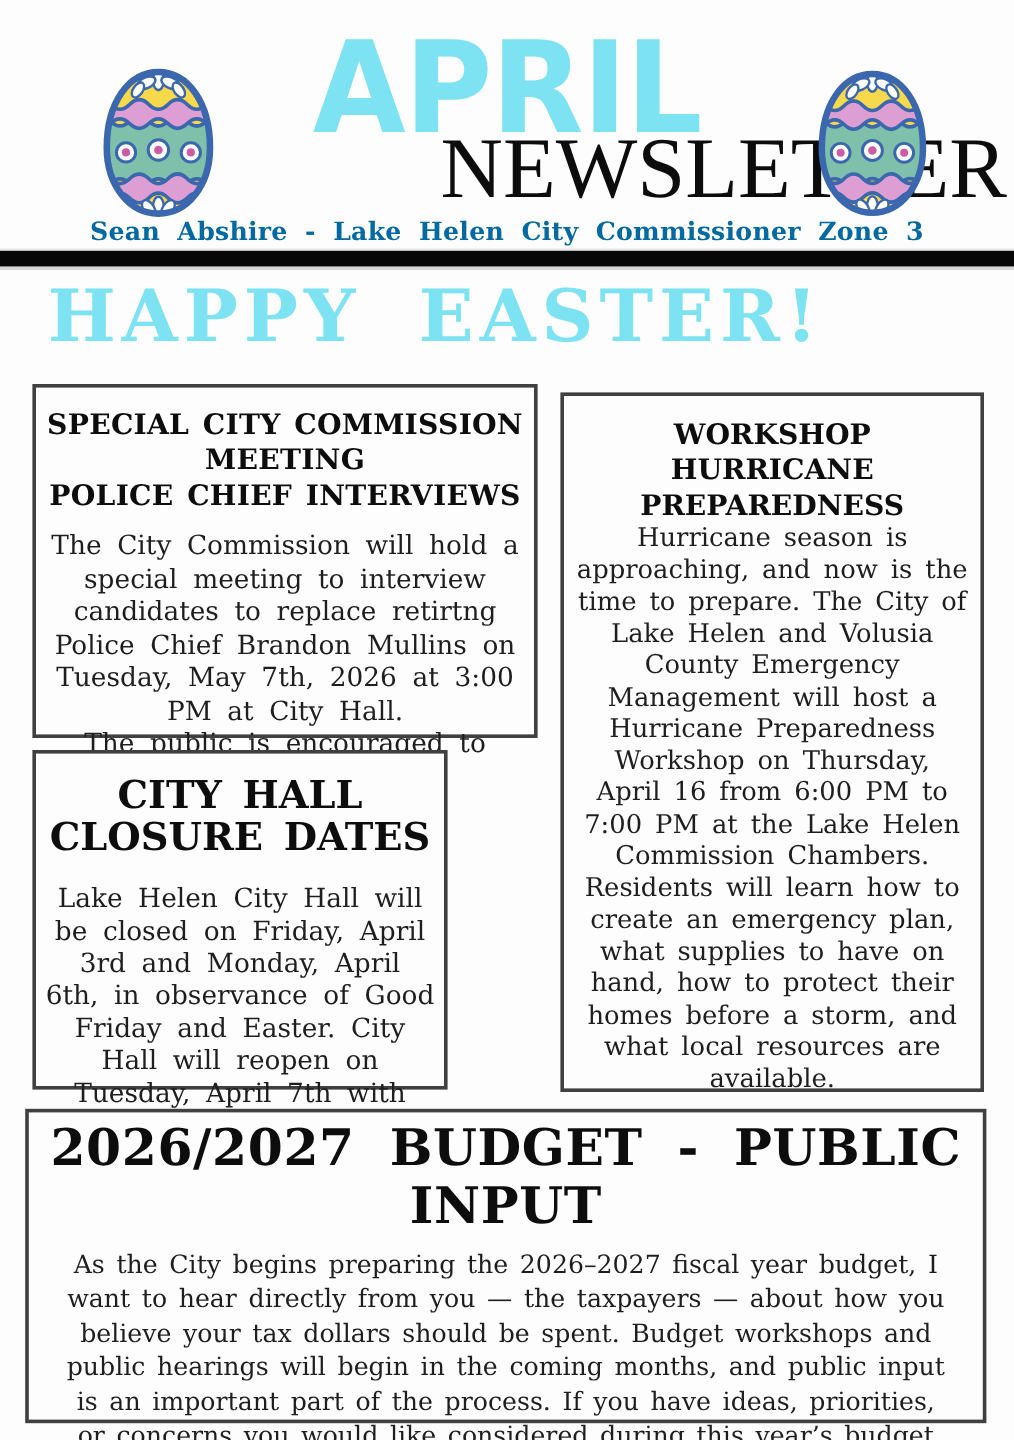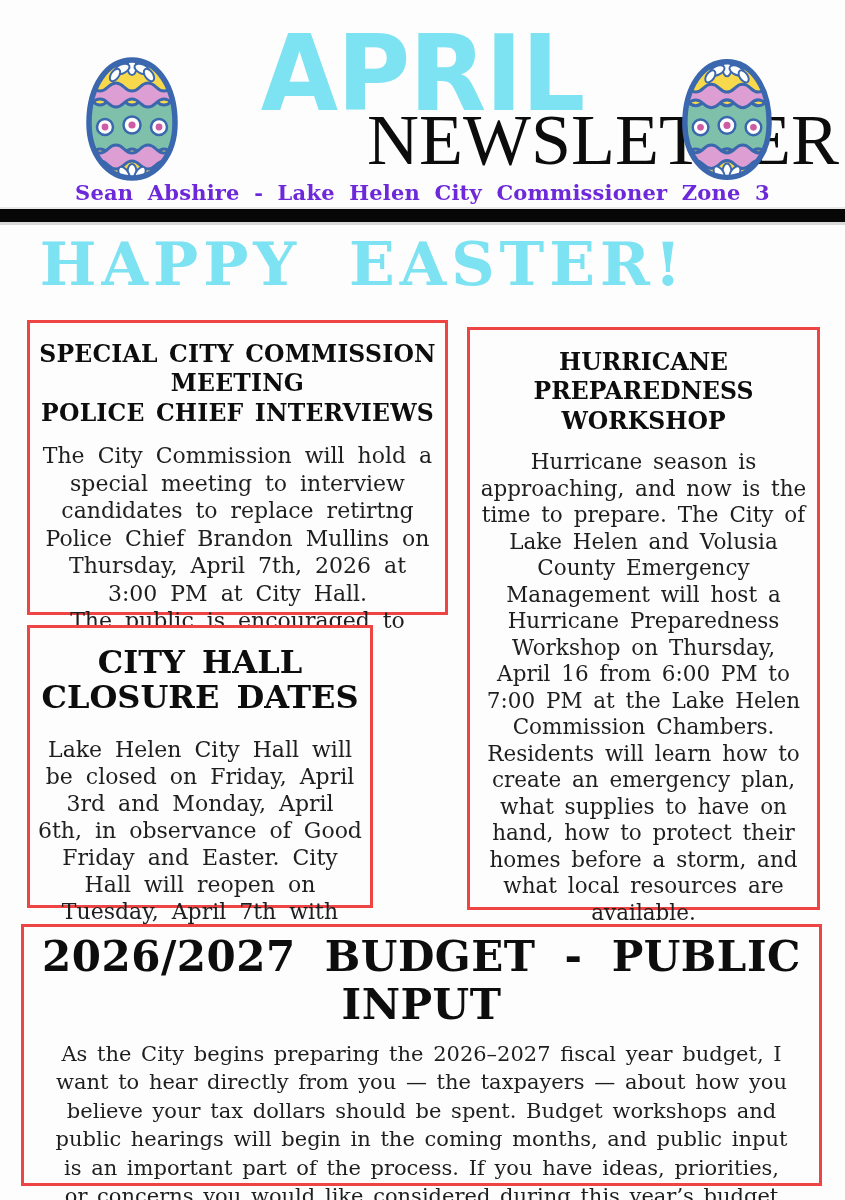--- a/index.html
+++ b/index.html
@@ -38,40 +38,40 @@
     letter-spacing: 0px;
     color: #0c0c0c;
   }
   .tagline {
     position: absolute; top: 180px; left: 0; width: 845px;
     text-align: center;
     font-weight: bold;
     font-size: 21px; line-height: 1.2;
     word-spacing: 7px;
     letter-spacing: 0.2px;
-    color: #6d28d9;
+    color: #0369a1;
   }
   .divider {
     position: absolute; top: 209px; left: 0; width: 845px; height: 13px;
     background: #070707;
     box-shadow: 0 3px 0 rgba(170,170,170,.45), 0 -2px 0 rgba(200,200,200,.4);
   }
   .greeting {
     position: absolute; top: 234px; left: 0; width: 726px;
     text-align: center;
     font-weight: bold;
     font-size: 60px; line-height: 1;
     letter-spacing: 5px;
     word-spacing: 22px;
     color: #7de2f1;
   }
   
   .box {
     position: absolute;
-    border: 3px solid #ef4444;
+    border: 3px solid #404040;
     background: #fdfdfd;
     box-sizing: border-box;
     text-align: center;
   }
   .box-commission { left: 27px;  top: 320px; width: 421px; height: 295px; }
   .box-closure    { left: 27px;  top: 625px; width: 346px; height: 283px; }
   .box-hurricane  { left: 467px; top: 327px; width: 353px; height: 583px; }
   .box-budget     { left: 21px;  top: 924px; width: 801px; height: 262px; }
 
   .box h2 {
@@ -85,21 +85,21 @@
   .box-hurricane  h2 { margin-top: 18px; font-size: 23.5px; line-height: 1.25; word-spacing: 3px; }
   .box-budget     h2 { margin-top: 6px;  font-size: 42px;   line-height: 1.15; word-spacing: 14px; letter-spacing: 0.5px; text-align: center; }
 
   .box p {
     margin: 0;
     color: #1e1e1e;
   }
   .box-commission p { font-size: 22px; line-height: 27.5px; word-spacing: 6px; padding: 0 12px; }
   .box-commission .body-1 { margin-top: 14px; }
   .box-closure p   { font-size: 22px; line-height: 27px; word-spacing: 6px; padding: 0 8px; margin-top: 21px; }
-  .box-hurricane p { font-size: 21.5px; line-height: 26.5px; word-spacing: 4px; padding: 0 10px; margin-top: 13px; }
+  .box-hurricane p { font-size: 21.5px; line-height: 26.5px; word-spacing: 4px; padding: 0 10px; }
   .box-budget p    { font-size: 21px; line-height: 28.5px; word-spacing: 3px; padding: 0 26px; margin-top: 10px; }
 </style>
 </head>
 <body>
 
 <div class="page">
 
   <div>
 
     <svg class="egg egg-left" width="100" height="130" viewBox="0 0 100 128">
@@ -183,33 +183,33 @@
 
   <div class="divider"></div>
 
   <div class="greeting accent" style="color: rgb(125, 226, 241);">HAPPY EASTER!</div>
 
   <section class="box box-commission">
     <h2>
       <span>SPECIAL CITY COMMISSION MEETING</span>
       <span>POLICE CHIEF INTERVIEWS</span>
     </h2>
-    <p class="body-1">The City Commission will hold a special meeting to interview candidates to replace retirtng Police Chief Brandon Mullins on Thursday, April 7th, 2026 at 3:00 PM at City Hall.</p>
+    <p class="body-1">The City Commission will hold a special meeting to interview candidates to replace retirtng Police Chief Brandon Mullins on Tuesday, May 7th, 2026 at 3:00 PM at City Hall.</p>
     <p class="body-2">The public is encouraged to attend.</p>
   </section>
 
   <section class="box box-closure">
     <h2>CITY HALL CLOSURE DATES</h2>
     <p>Lake Helen City Hall will be closed on Friday, April 3rd and Monday, April 6th, in observance of Good Friday and Easter. City Hall will reopen on Tuesday, April 7th with normal business hours. Garbage services will opearte on the usual schedule.</p>
   </section>
 
   <section class="box box-hurricane">
     <h2>
+      <span>WORKSHOP</span>
       <span>HURRICANE PREPAREDNESS</span>
-      <span>WORKSHOP</span>
     </h2>
     <p>Hurricane season is approaching, and now is the time to prepare. The City of Lake Helen and Volusia County Emergency Management will host a Hurricane Preparedness Workshop on Thursday, April 16 from 6:00 PM to 7:00 PM at the Lake Helen Commission Chambers. Residents will learn how to create an emergency plan, what supplies to have on hand, how to protect their homes before a storm, and what local resources are available.</p>
   </section>
 
   <section class="box box-budget">
     <h2>2026/2027 BUDGET - PUBLIC INPUT</h2>
     <p>As the City begins preparing the 2026–2027 fiscal year budget, I want to hear directly from you — the taxpayers — about how you believe your tax dollars should be spent. Budget workshops and public hearings will begin in the coming months, and public input is an important part of the process. If you have ideas, priorities, or concerns you would like considered during this year’s budget discussions, please email me at sabshire@lakehelen.org. Your input helps ensure we are funding the services and projects that matter most to our community.</p>
   </section>
 
 </div>

